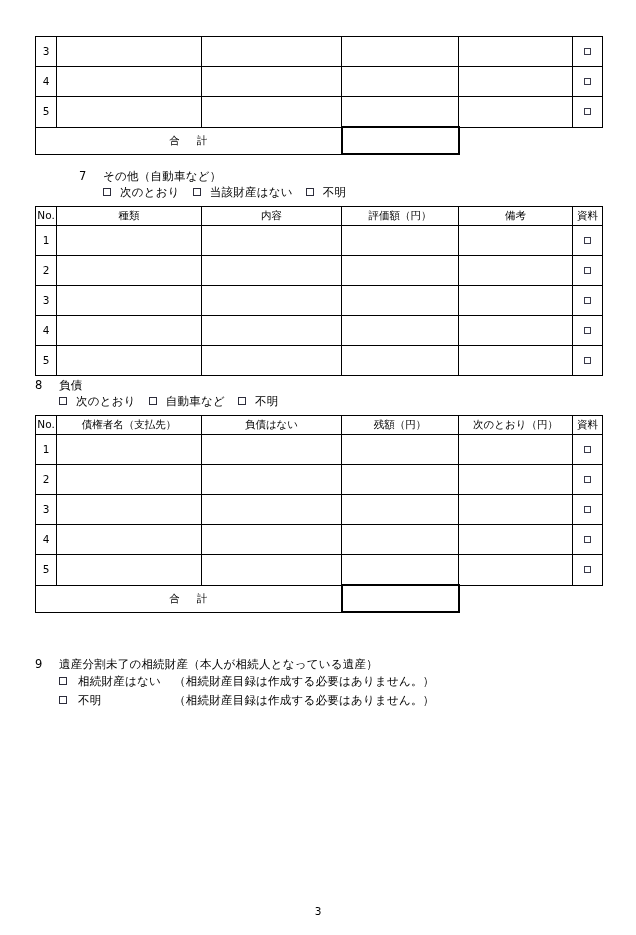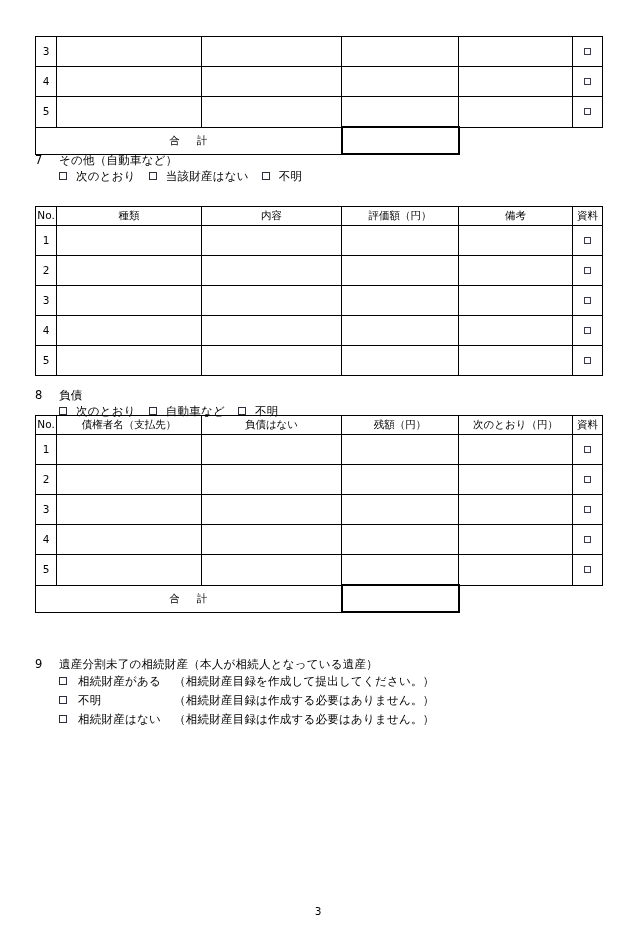--- a/index.html
+++ b/index.html
@@ -221,21 +221,21 @@
         <tr class="total-row">
           <td class="total-label" colspan="3">合　計</td>
           <td class="total-box"></td>
           <td class="total-empty"></td>
           <td class="total-empty"></td>
         </tr>
       </tbody>
     </table>
   </div>
 
-  <div class="section" style="top:152px;">
+  <div class="section" style="top:168px;margin-left:44px;">
     <div class="sec-title">
       <span class="num">7</span><span>その他（自動車など）</span>
     </div>
     <div class="opt-line">
       <span class="box"></span><span class="lbl">次のとおり</span><span class="box"></span><span class="lbl">当該財産はない</span><span class="box"></span><span class="lbl">不明</span>
     </div>
   </div>
 
   <div style="position:absolute; left:35px; top:206px;">
     <table class="form-table">
@@ -295,21 +295,21 @@
           <td class="datacell"></td>
           <td class="datacell"></td>
           <td class="datacell"></td>
           <td class="datacell"></td>
           <td class="datacell"><span class="cb"></span></td>
         </tr>
       </tbody>
     </table>
   </div>
 
-  <div class="section" style="top:387px;">
+  <div class="section" style="top:377px;">
     <div class="sec-title">
       <span class="num">8</span><span>負債</span>
     </div>
     <div class="opt-line">
       <span class="box"></span><span class="lbl">次のとおり</span><span class="box"></span><span class="lbl">自動車など</span><span class="box"></span><span class="lbl">不明</span>
     </div>
   </div>
 
   <div style="position:absolute; left:35px; top:415px;">
     <table class="form-table">
@@ -380,25 +380,22 @@
         </tr>
       </tbody>
     </table>
   </div>
 
   <div class="section" style="top:656px;">
     <div class="sec-title">
       <span class="num">9</span><span>遺産分割未了の相続財産（本人が相続人となっている遺産）</span>
     </div>
     <div class="opt-row">
-      <span class="box"></span><span class="txt"><span class="nm">相続財産がある</span><span>（相続財産目録を作成して提出してください。）</span></span>
+      <span class="box"></span><span class="txt"><span class="nm">相続財産はない</span><span>（相続財産目録は作成する必要はありません。）</span></span>
     </div>
     <div class="opt-row">
       <span class="box"></span><span class="txt"><span class="nm">不明</span><span>（相続財産目録は作成する必要はありません。）</span></span>
     </div>
-    <div class="opt-row">
-      <span class="box"></span><span class="txt"><span class="nm">相続財産はない</span><span>（相続財産目録は作成する必要はありません。）</span></span>
-    </div>
   </div>
 
   <div class="page-number">3</div>
 
 </div>
 
 </body></html>

